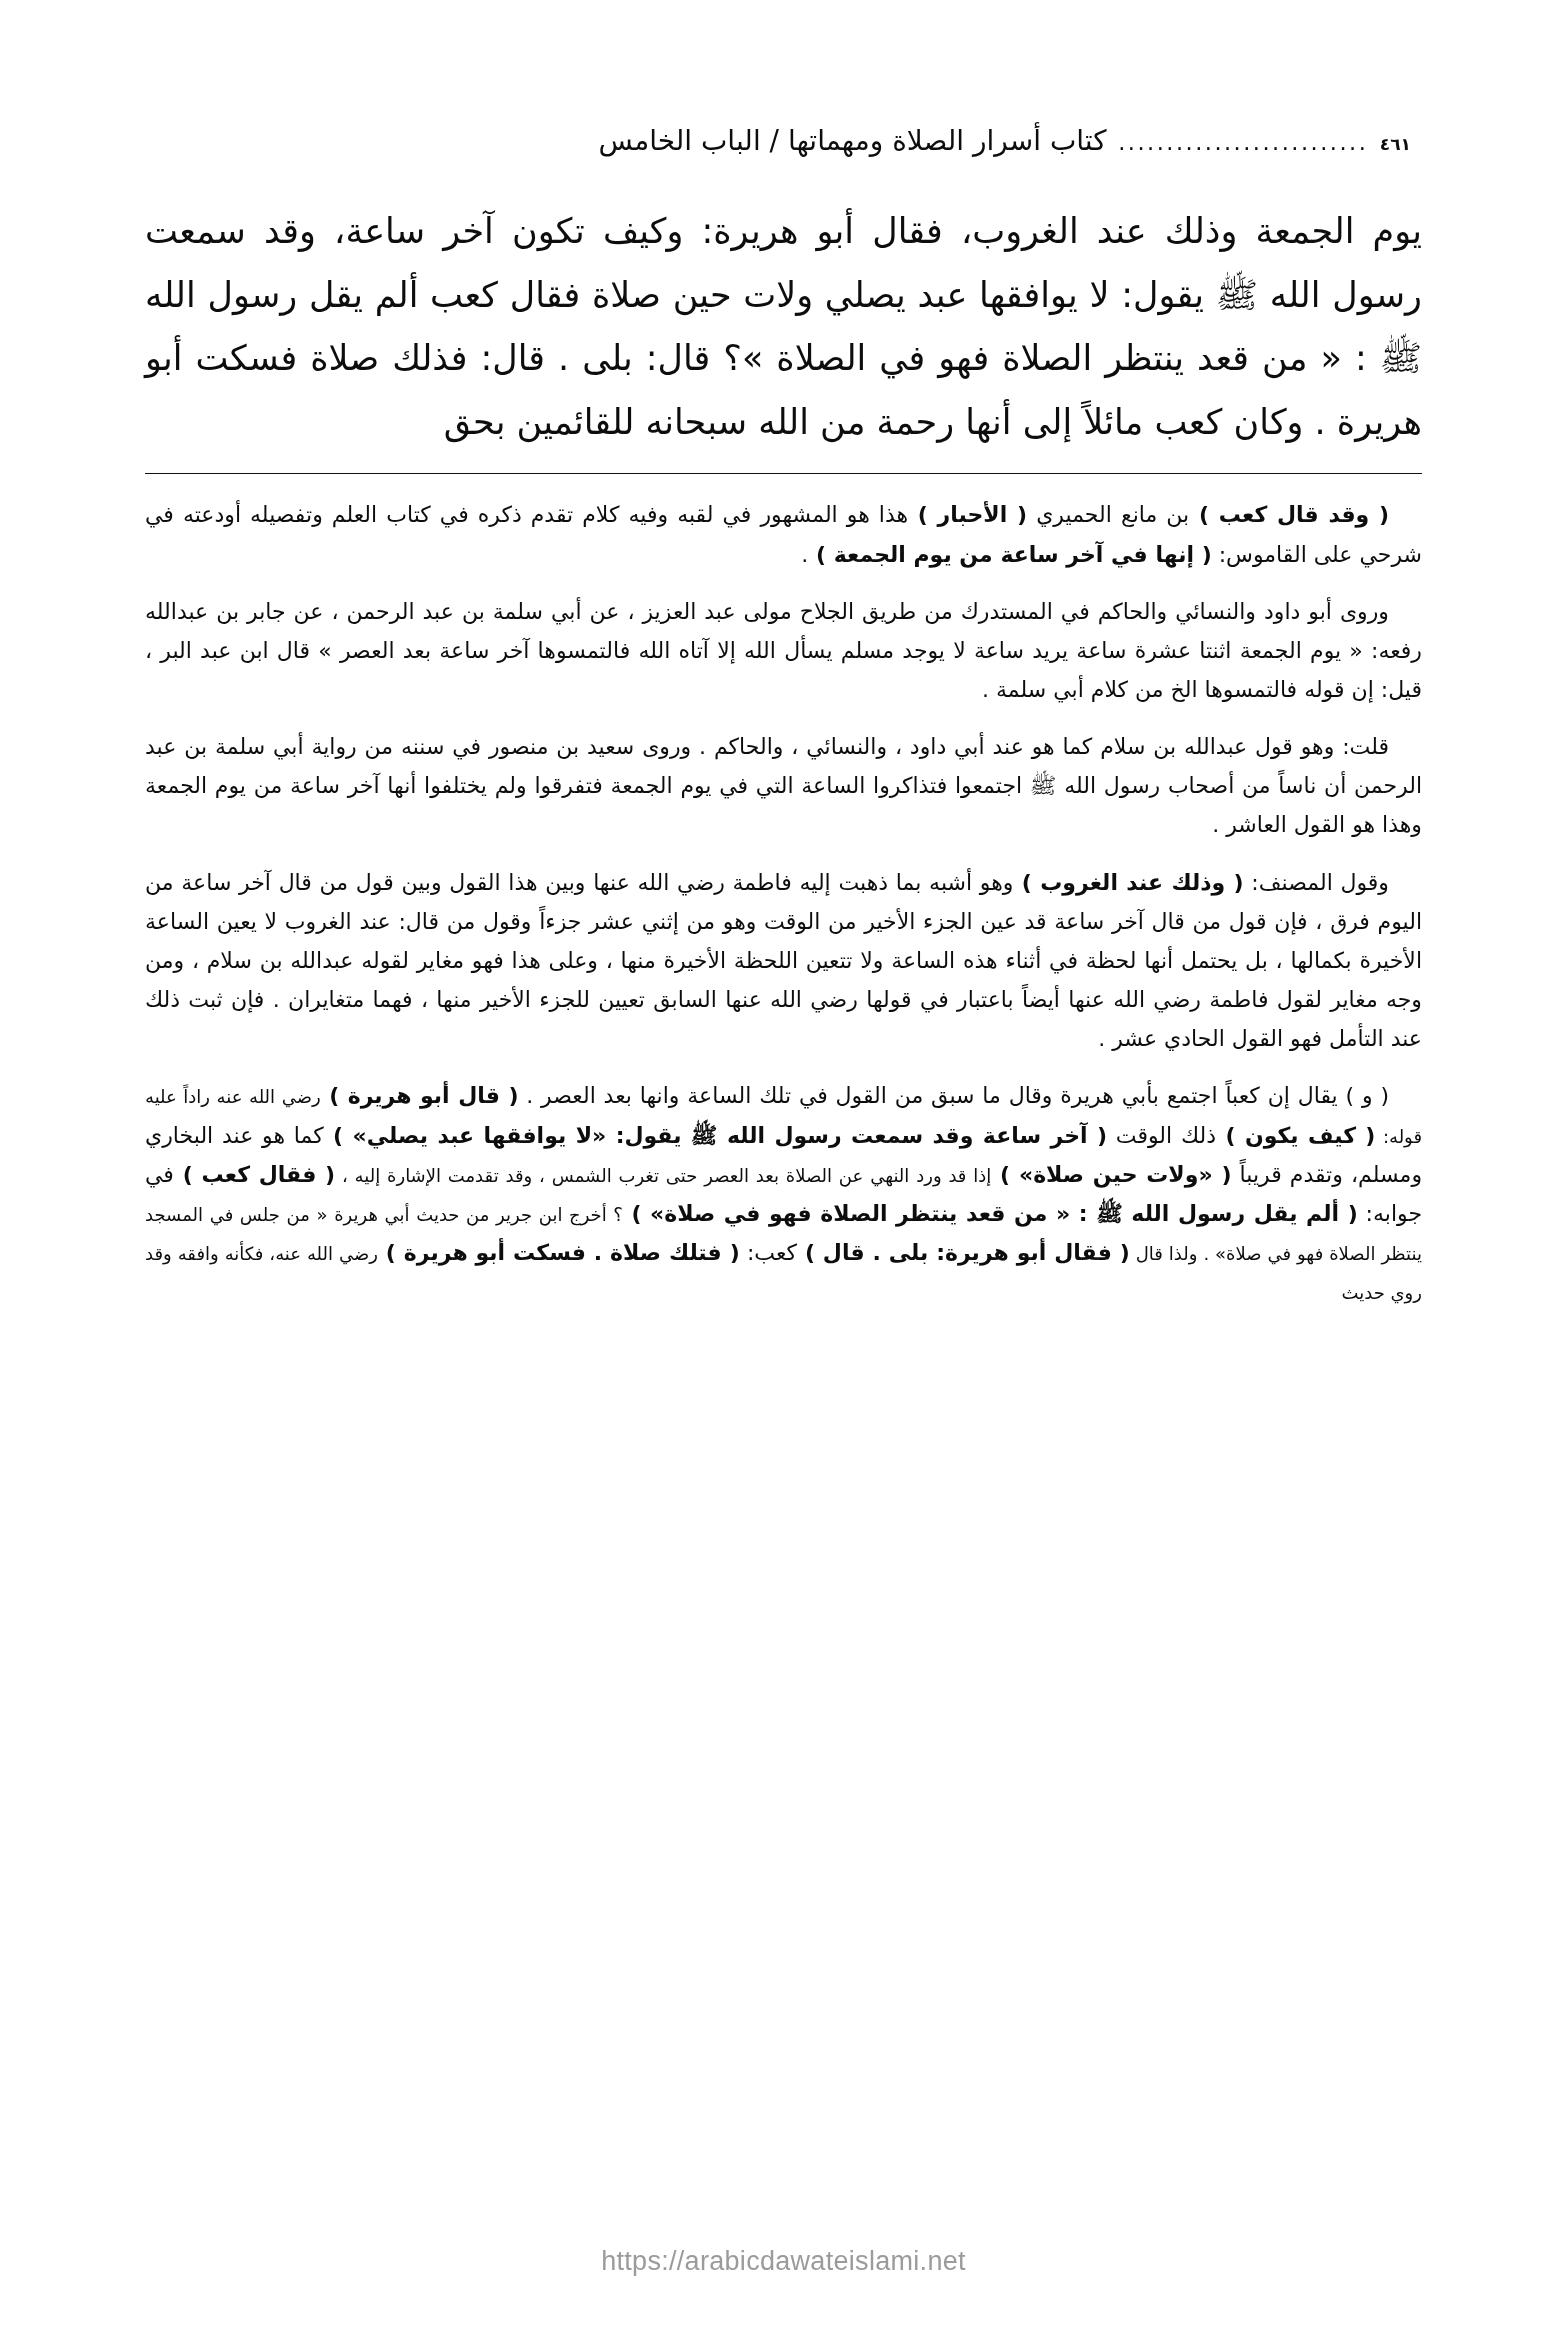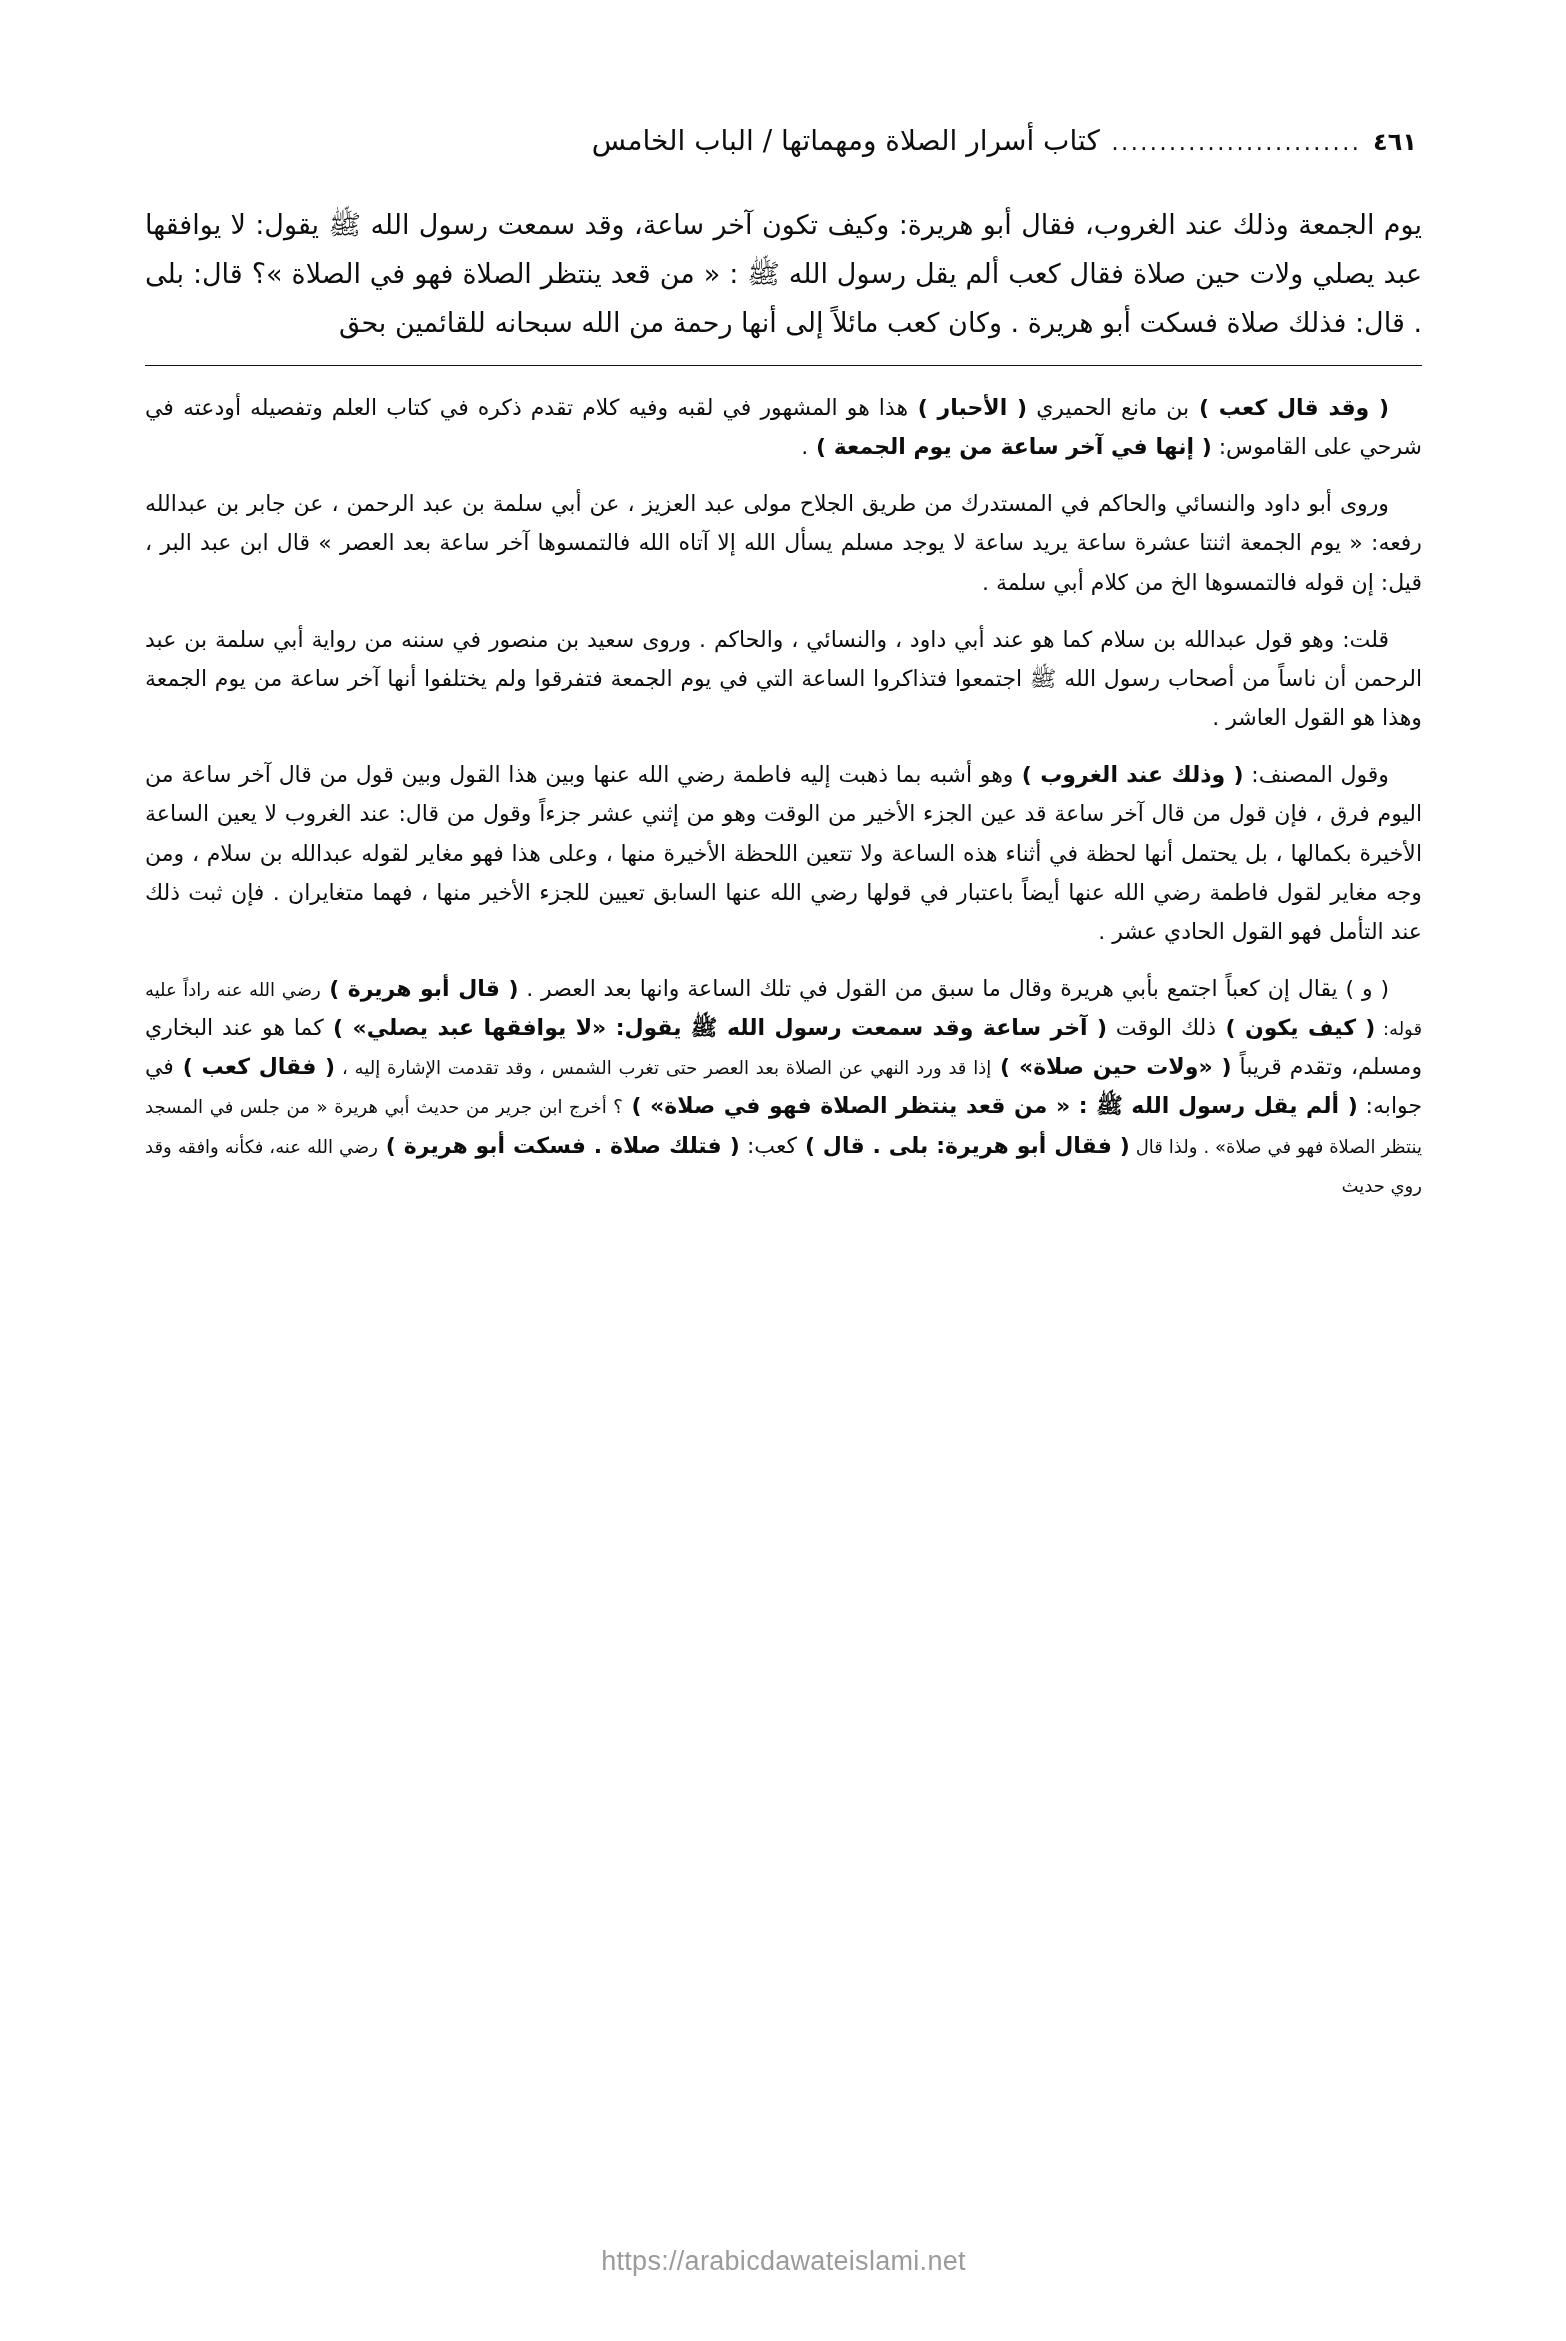--- a/index.html
+++ b/index.html
@@ -44,28 +44,28 @@
     font-size: 28px;
   }
   .header-dots {
     flex: 0 0 auto;
     font-size: 22.4px;
     letter-spacing: 2.5px;
     direction: ltr;
     overflow: hidden;
   }
   .header-page-no {
-    font-size: 24px;
+    font-size: 17px;
     font-weight: 700;
-    margin-right: 5px;
+    margin-right: 11px;
   }
 
   
   .matn {
-    font-size: 27px;
+    font-size: 35px;
     line-height: 1.82;
     text-align: justify;
     text-align-last: right;
     margin: 0 0 18px 0;
   }
   .matn p {
     margin: 0;
   }
 
   .rule {

